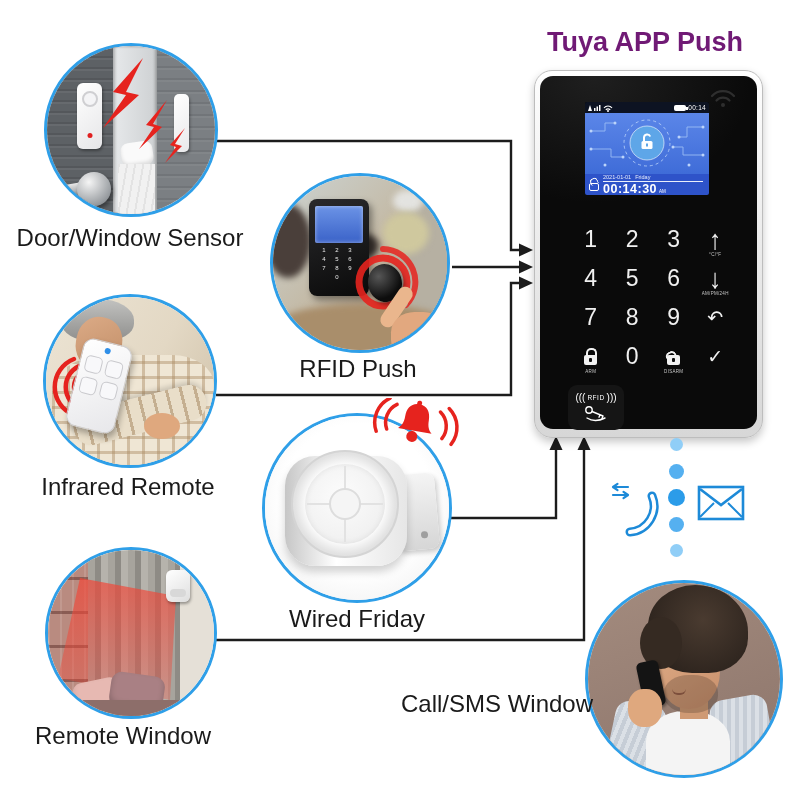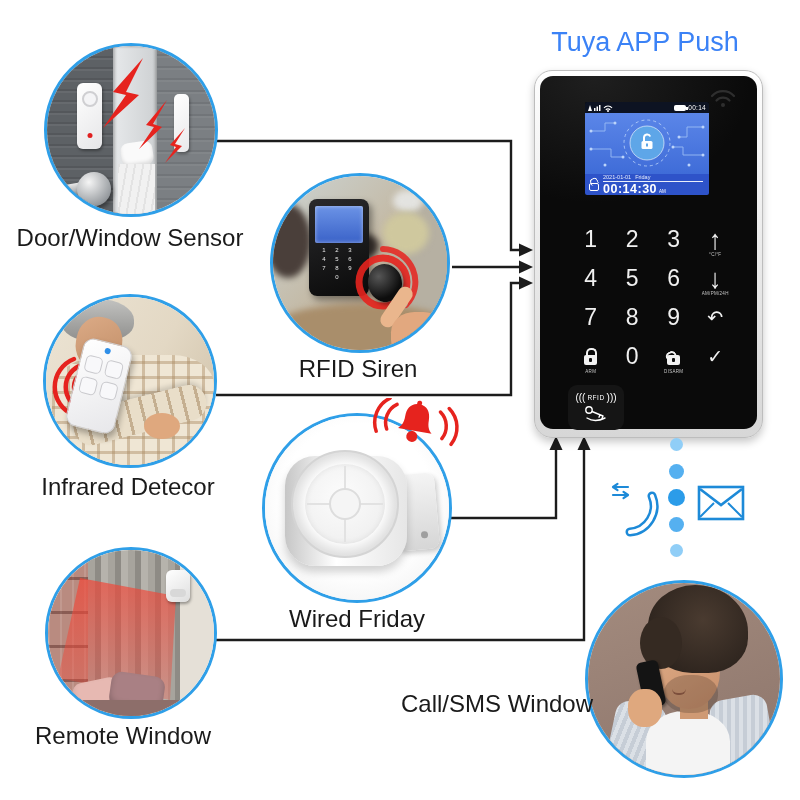--- a/index.html
+++ b/index.html
@@ -3,21 +3,21 @@
 <meta charset="utf-8">
 <style>
   html,body{margin:0;padding:0;background:#fff;}
   body{font-family:"Liberation Sans", sans-serif;}
   .stage{position:relative;width:800px;height:800px;background:#fff;overflow:hidden;}
   .stage *{box-sizing:border-box;}
   .abs{position:absolute;}
 
   
   .title{position:absolute;left:645px;top:27px;transform:translateX(-50%);
-    font-size:27px;font-weight:400;color:#3b82f6;margin:0;white-space:nowrap;}
+    font-size:27px;font-weight:700;color:#701a75;margin:0;white-space:nowrap;}
   .callout{position:absolute;transform:translateX(-50%);font-size:24px;color:#1a1a1a;white-space:nowrap;text-align:right;}
 
   
   .circle{position:absolute;border-radius:50%;border:3px solid #2f9fe8;overflow:hidden;background:#fff;}
   .circle > *{position:absolute;}
 
   
   .door-left{left:0;top:0;width:72px;height:100%;background:#5d6165;
     background-image:repeating-linear-gradient(0deg,rgba(255,255,255,.06) 0 2px,rgba(0,0,0,.1) 2px 4px,transparent 4px 11px);}
   .door-strip{left:66px;top:0;width:44px;height:100%;background:linear-gradient(90deg,#e7e9eb,#cdd0d2);box-shadow:inset 2px 0 3px rgba(0,0,0,.25), inset -2px 0 3px rgba(0,0,0,.25);}
@@ -225,21 +225,21 @@
       <g fill="none" stroke="#e6231e" stroke-linecap="round">
         <circle cx="40" cy="40" r="24" stroke-width="7" opacity="0.9"></circle>
         <path d="M40 7 a33 33 0 0 1 23 56" stroke-width="6" opacity="0.85"></path>
       </g>
     </svg>
     <div class="fob"></div>
     <div class="fobring"></div>
     <div class="rf-finger"></div>
     <div class="rf-palm"></div>
   </div>
-  <div class="callout" style="left:358px;top:355px;">RFID Siren</div>
+  <div class="callout" style="left:358px;top:355px;">RFID Push</div>
 
   <div class="circle" style="left:43px;top:294px;width:174px;height:174px;">
     <div class="inf-bg"></div>
     <div class="inf-hair"></div>
     <div class="inf-face"></div>
     <div class="inf-body"></div>
     <div class="inf-arm"></div>
     <div class="inf-hand"></div>
     <svg style="left:0;top:40px;" width="60" height="120">
       <g fill="none" stroke="#e6231e" stroke-width="4.5" stroke-linecap="round">
@@ -248,21 +248,21 @@
         <path d="M28 22 a30 30 0 0 0 0 56"></path>
       </g>
     </svg>
     <div class="remote">
       <span class="rbtn rb1"></span>
       <span class="rbtn rb2"></span>
       <span class="rbtn rb3"></span>
       <span class="rbtn rb4"></span>
     </div>
   </div>
-  <div class="callout" style="left:128px;top:473px;">Infrared Detecor</div>
+  <div class="callout" style="left:128px;top:473px;">Infrared Remote</div>
 
   <div class="circle" style="left:262px;top:413px;width:190px;height:190px;">
     <div class="si-bg"></div>
     <div class="si-bracket">
       <i style="left:6px;top:14px;"></i>
       <i style="left:26px;top:58px;"></i>
     </div>
     <div class="si-body"></div>
     <div class="si-ring"></div>
     <div class="si-face"></div>

